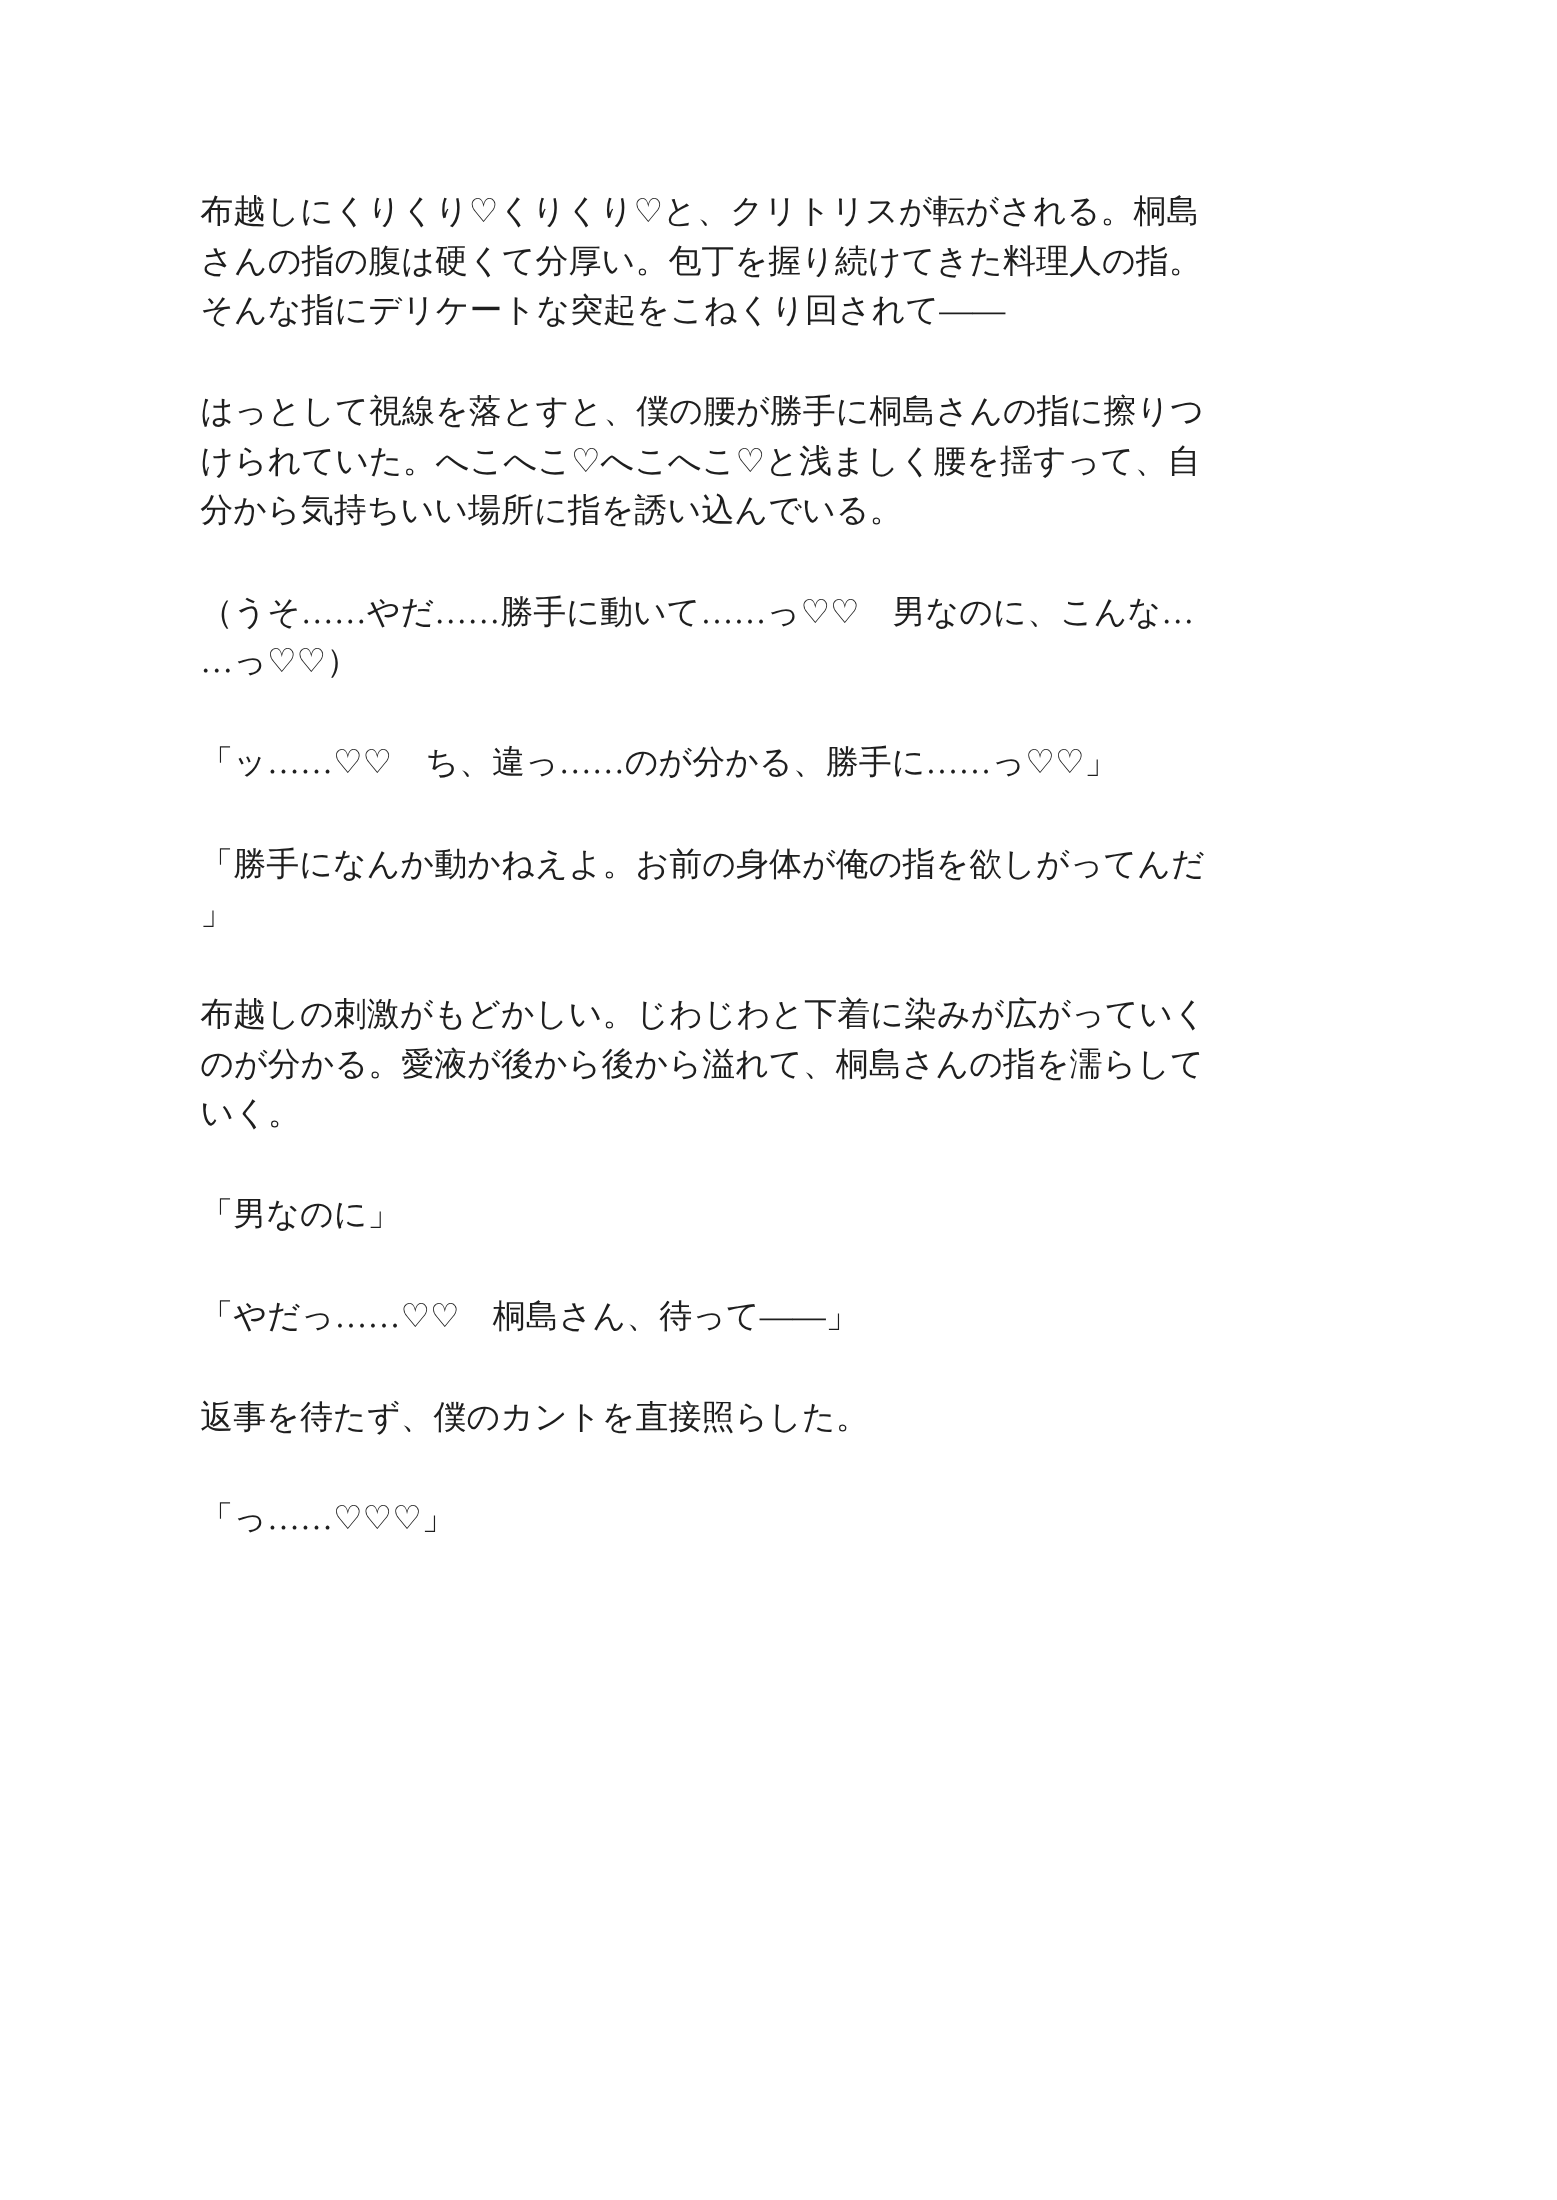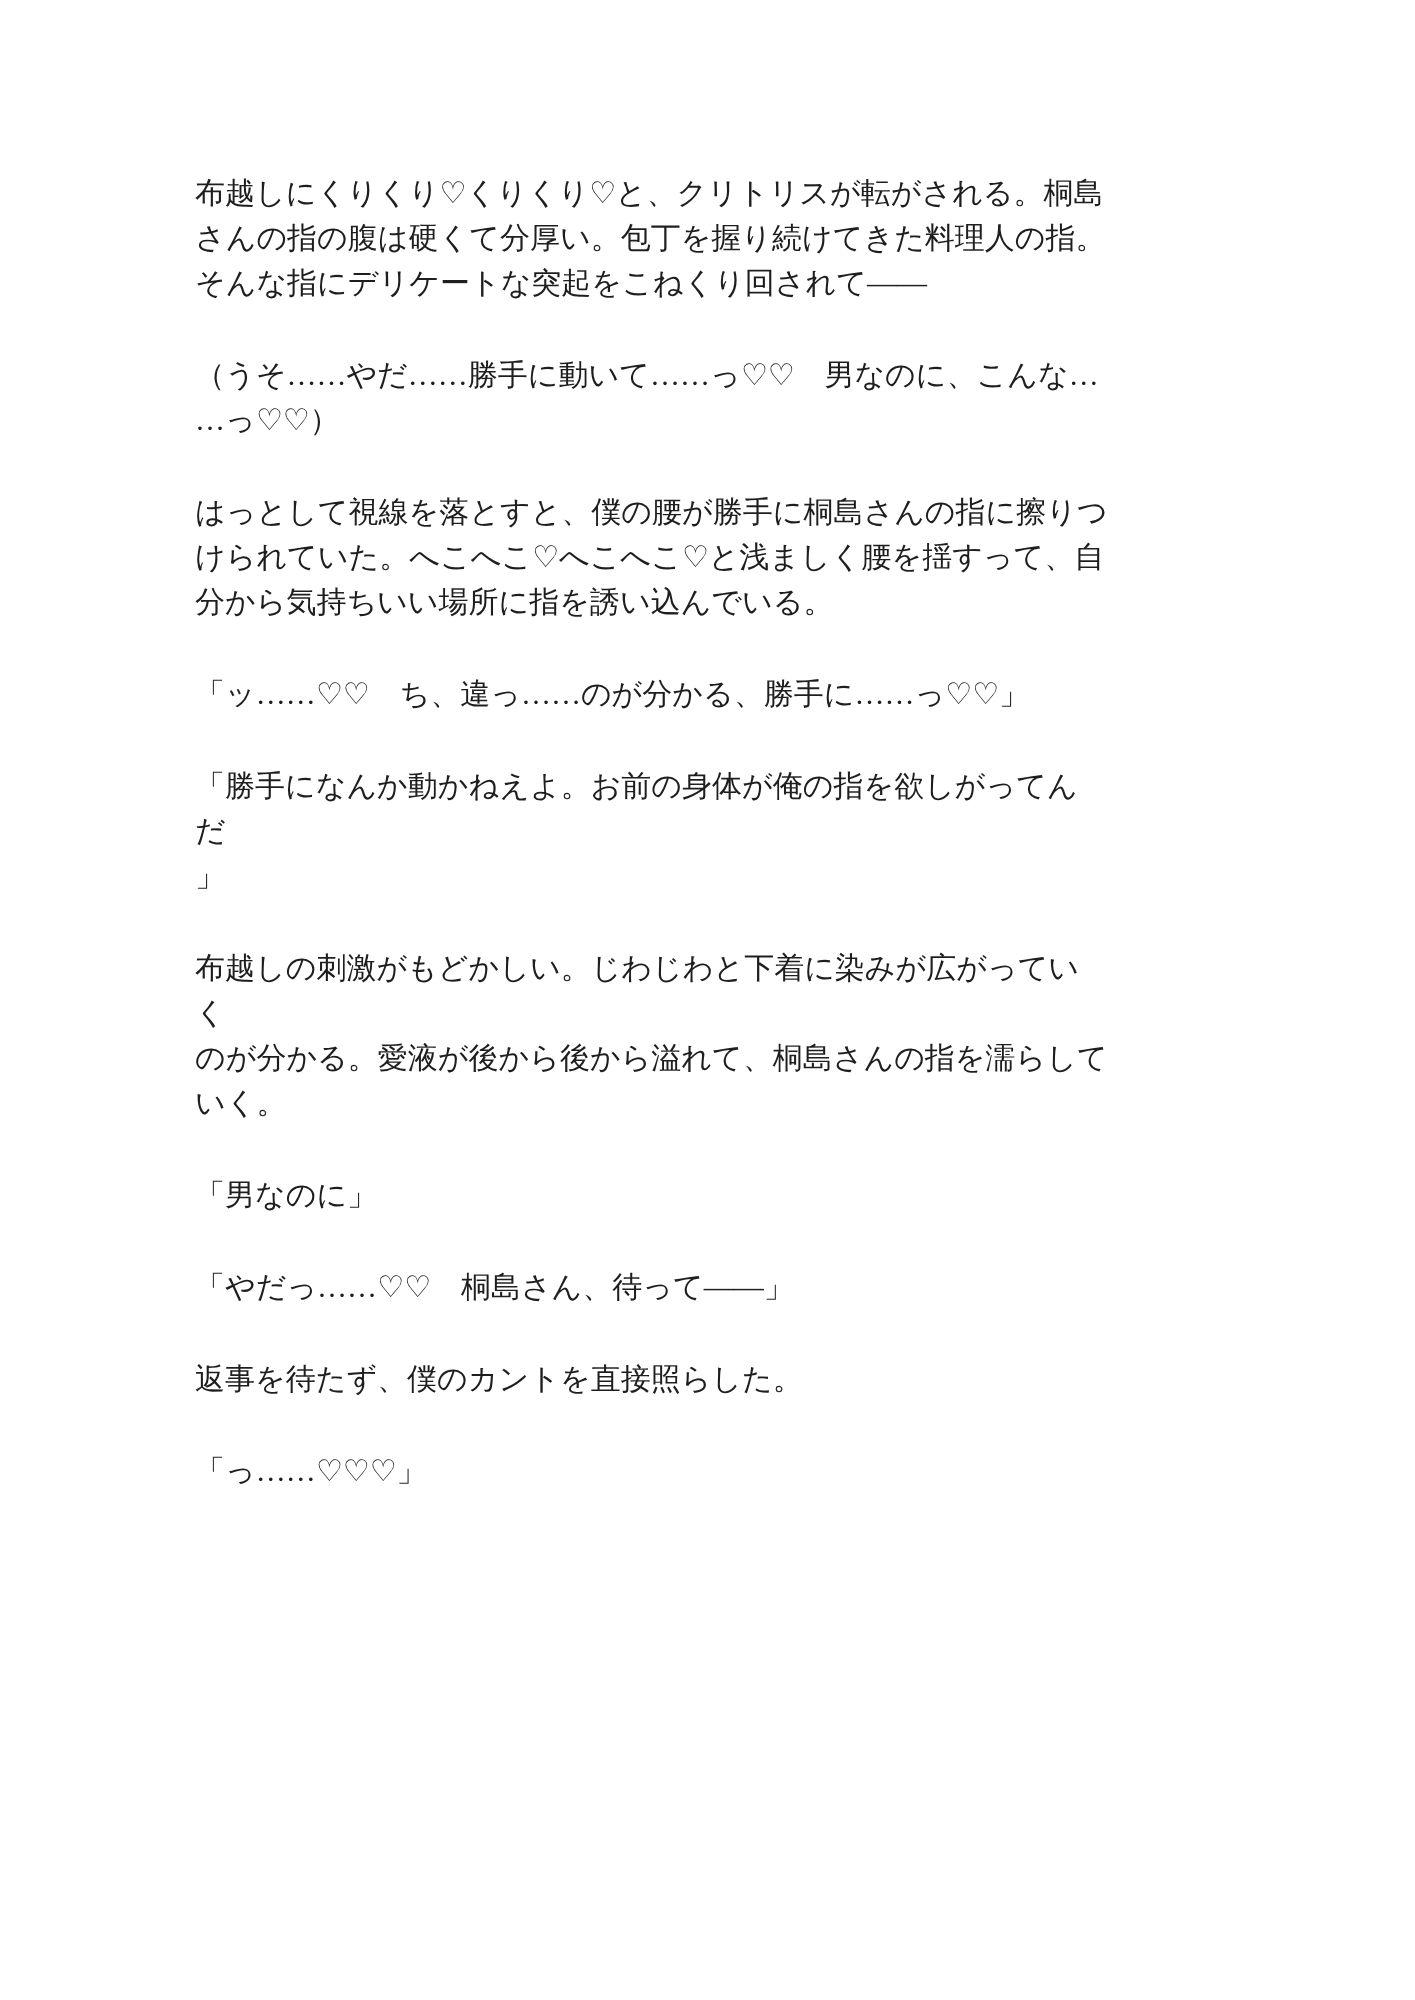--- a/index.html
+++ b/index.html
@@ -16,43 +16,43 @@
     box-sizing: border-box;
     width: 1415px;
     height: 2000px;
     padding: 170px 130px 0 178px;
     background: #ffffff;
   }
   .text-column {
     width: 930px;
   }
   p.para {
-    margin: 0 0 47px 17px;
+    margin: 0 0 47px 4px;
     font-family: "Liberation Serif", "DejaVu Serif", serif;
     font-size: 30px;
     line-height: 45px;
     color: #1e1e1e;
     white-space: pre-line;      
     letter-spacing: 0px;
     text-align: left;
   }
 </style>
 </head>
 <body>
 
 <div class="page">
   <div class="text-column">
     <p class="para">布越しにくりくり♡くりくり♡と、クリトリスが転がされる。桐島
 さんの指の腹は硬くて分厚い。包丁を握り続けてきた料理人の指。
 そんな指にデリケートな突起をこねくり回されて――</p>
-    <p class="para">（うそ……やだ……勝手に動いて……っ♡♡　男なのに、こんな…
-…っ♡♡）</p>
     <p class="para">はっとして視線を落とすと、僕の腰が勝手に桐島さんの指に擦りつ
 けられていた。へこへこ♡へこへこ♡と浅ましく腰を揺すって、自
 分から気持ちいい場所に指を誘い込んでいる。</p>
+    <p class="para">（うそ……やだ……勝手に動いて……っ♡♡　男なのに、こんな…
+…っ♡♡）</p>
     <p class="para">「ッ……♡♡　ち、違っ……のが分かる、勝手に……っ♡♡」</p>
     <p class="para">「勝手になんか動かねえよ。お前の身体が俺の指を欲しがってんだ
 」</p>
     <p class="para">布越しの刺激がもどかしい。じわじわと下着に染みが広がっていく
 のが分かる。愛液が後から後から溢れて、桐島さんの指を濡らして
 いく。</p>
     <p class="para">「男なのに」</p>
     <p class="para">「やだっ……♡♡　桐島さん、待って――」</p>
     <p class="para">返事を待たず、僕のカントを直接照らした。</p>
     <p class="para">「っ……♡♡♡」</p>

